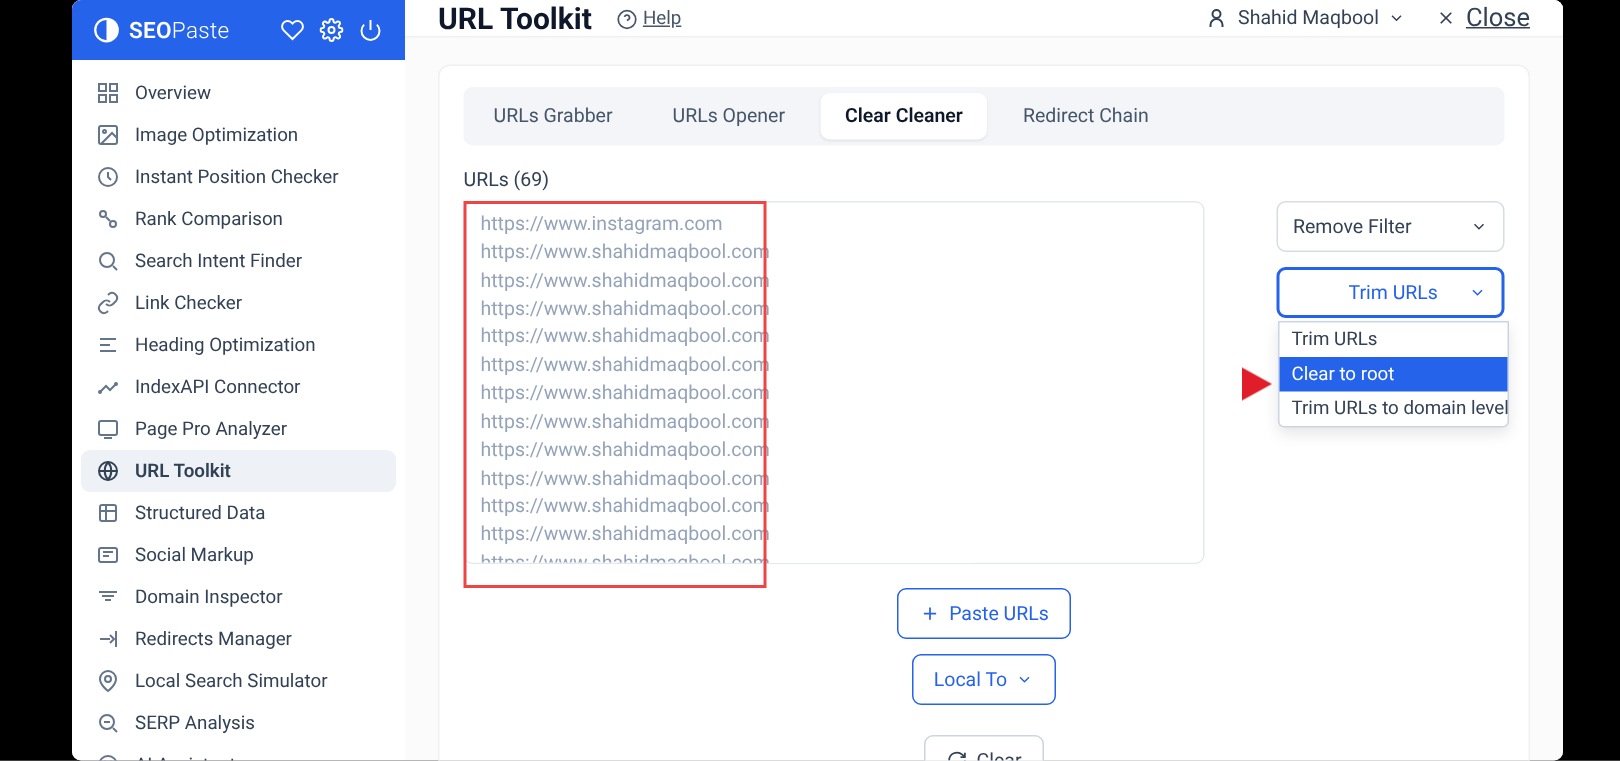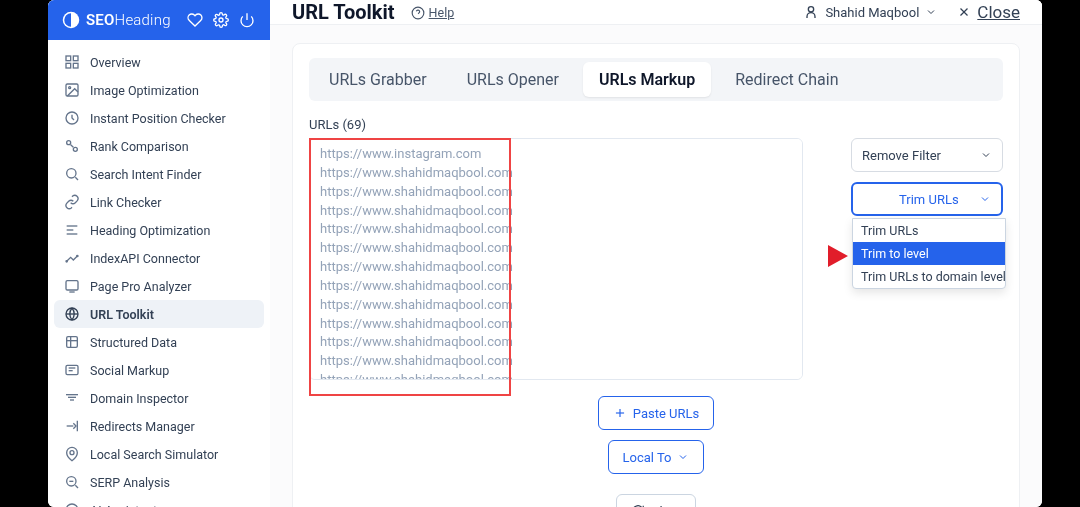--- a/index.html
+++ b/index.html
@@ -23,21 +23,21 @@
   .topbar { height: 56px; display: flex; align-items: center; padding: 0 22px; border-bottom: 1px solid #eef0f3; background: #fff; }
   .title { font-size: 20px; font-weight: 700; color: #0f172a; margin-right: 16px; }
   .help { display: flex; align-items: flex-end; gap: 4px; color: #475569; font-size: 12.5px; cursor: pointer; text-decoration: underline; }
   .spacer { flex: 1; }
   .user-chip { display: flex; align-items: center; gap: 6px; color: #334155; font-size: 13px; cursor: pointer; margin-right: 20px; }
   .closebtn { display: flex; align-items: center; gap: 6px; color: #334155; font-size: 17px; cursor: pointer; text-decoration: underline; }
   
   .content { padding: 18px 22px; flex: 1; position: relative; }
   .card { background: #fff; border: 1px solid #eef0f3; border-radius: 8px; padding: 14px 16px 16px; }
   .tabs { display: flex; gap: 8px; background: #f3f5f8; border-radius: 6px; padding: 4px; margin-bottom: 16px; }
-  .tab { padding: 8px 16px; font-size: 16px; color: #475569; border-radius: 6px; cursor: pointer; }
+  .tab { padding: 8px 16px; font-size: 13px; color: #475569; border-radius: 6px; cursor: pointer; }
   .tab.active { background: #fff; color: #0f172a; box-shadow: 0 1px 2px rgba(0,0,0,.08); font-weight: 600; }
   .label { font-size: 13px; color: #334155; margin-bottom: 6px; }
   .row { display: flex; gap: 16px; align-items: flex-start; }
   .ta-wrap { position: relative; }
   .ta { width: 494px; height: 242px; border: 1px solid #e2e8f0; border-radius: 6px; padding: 6px 10px; font-size: 13px; color: #94a3b8; resize: none; overflow-y: scroll; line-height: 1.45; font-family: inherit; }
   .ta-overlay { position: absolute; left: 0; top: 0; width: 202px; height: 258px; border: 2px solid #ef4444; pointer-events: none; }
   .right-col { width: 152px; margin-left: auto; display: flex; flex-direction: column; gap: 10px; }
   .select { width: 152px; height: 34px; border: 1px solid #d7dce3; border-radius: 6px; background: #fff; display: flex; align-items: center; padding: 0 10px; font-size: 13px; color: #334155; cursor: pointer; position: relative; justify-content: center; }
   .select.primary { border: 2px solid #2563eb; color: #2563eb; padding-left: 46px; }
   .select .chev { margin-left: auto; }
@@ -61,21 +61,21 @@
 
 <div class="frame">
 
   <aside class="sidebar">
     <div class="sb-header">
       <div class="logo-wrap">
         <svg class="logo-dot" viewBox="0 0 24 24">
             <circle cx="12" cy="12" r="11" fill="#fff"></circle>
             <path d="M12 3a9 9 0 0 0 0 18V3z" fill="#2563eb"></path>
           </svg>
-        <span class="logo-text"><span>SEO</span><b>Heading</b></span>
+        <span class="logo-text"><span>SEO</span><b>Paste</b></span>
       </div>
       <span class="hico">
           <svg width="16" height="16" viewBox="0 0 24 24" fill="none" stroke="#fff" stroke-width="2">
             <path d="M20.8 4.6a5.5 5.5 0 0 0-7.8 0L12 5.6l-1-1a5.5 5.5 0 1 0-7.8 7.8l1 1L12 21l7.8-7.6 1-1a5.5 5.5 0 0 0 0-7.8z"></path>
           </svg>
         </span>
       <span class="hico">
           <svg width="16" height="16" viewBox="0 0 24 24" fill="none" stroke="#fff" stroke-width="2">
             <circle cx="12" cy="12" r="3"></circle>
             <path d="M19.4 15a1.7 1.7 0 0 0 .3 1.8l.1.1a2 2 0 1 1-2.8 2.8l-.1-.1a1.7 1.7 0 0 0-1.8-.3 1.7 1.7 0 0 0-1 1.5V21a2 2 0 1 1-4 0v-.1a1.7 1.7 0 0 0-1.1-1.5 1.7 1.7 0 0 0-1.8.3l-.1.1a2 2 0 1 1-2.8-2.8l.1-.1a1.7 1.7 0 0 0 .3-1.8 1.7 1.7 0 0 0-1.5-1H3a2 2 0 1 1 0-4h.1a1.7 1.7 0 0 0 1.5-1.1 1.7 1.7 0 0 0-.3-1.8l-.1-.1a2 2 0 1 1 2.8-2.8l.1.1a1.7 1.7 0 0 0 1.8.3H9a1.7 1.7 0 0 0 1-1.5V3a2 2 0 1 1 4 0v.1a1.7 1.7 0 0 0 1 1.5 1.7 1.7 0 0 0 1.8-.3l.1-.1a2 2 0 1 1 2.8 2.8l-.1.1a1.7 1.7 0 0 0-.3 1.8V9a1.7 1.7 0 0 0 1.5 1H21a2 2 0 1 1 0 4h-.1a1.7 1.7 0 0 0-1.5 1z"></path>
@@ -289,21 +289,21 @@
           </svg>
         <span>Close</span>
       </div>
     </div>
 
     <div class="content">
       <div class="card">
         <div class="tabs" id="tabs">
             <div class="tab">URLs Grabber</div>
             <div class="tab">URLs Opener</div>
-            <div class="tab active">URLs Markup</div>
+            <div class="tab active">Clear Cleaner</div>
             <div class="tab">Redirect Chain</div>
           </div>
 
         <div class="label">URLs (69)</div>
         <div class="row">
           <div class="ta-wrap">
             <textarea class="ta" id="ta" readonly="" style="">https://www.instagram.com
 https://www.shahidmaqbool.com
 https://www.shahidmaqbool.com
 https://www.shahidmaqbool.com
@@ -327,21 +327,21 @@
                   <path d="M6 9l6 6 6-6"></path>
                 </svg>
             </div>
             <div class="select primary">
               <span>Trim URLs</span>
               <svg class="chev" width="12" height="12" viewBox="0 0 24 24" fill="none" stroke="currentColor" stroke-width="2">
                   <path d="M6 9l6 6 6-6"></path>
                 </svg>
               <div class="dropdown" id="trim-dd">
                   <div class="opt">Trim URLs</div>
-                  <div class="opt hl">Trim to level</div>
+                  <div class="opt hl">Clear to root</div>
                   <div class="opt">Trim URLs to domain level</div>
                 </div>
             </div>
           </div>
         </div>
 
         <div class="btnrow">
           <div class="btn outline-blue">
             <svg width="14" height="14" viewBox="0 0 24 24" fill="none" stroke="currentColor" stroke-width="2">
                 <path d="M12 5v14"></path>

